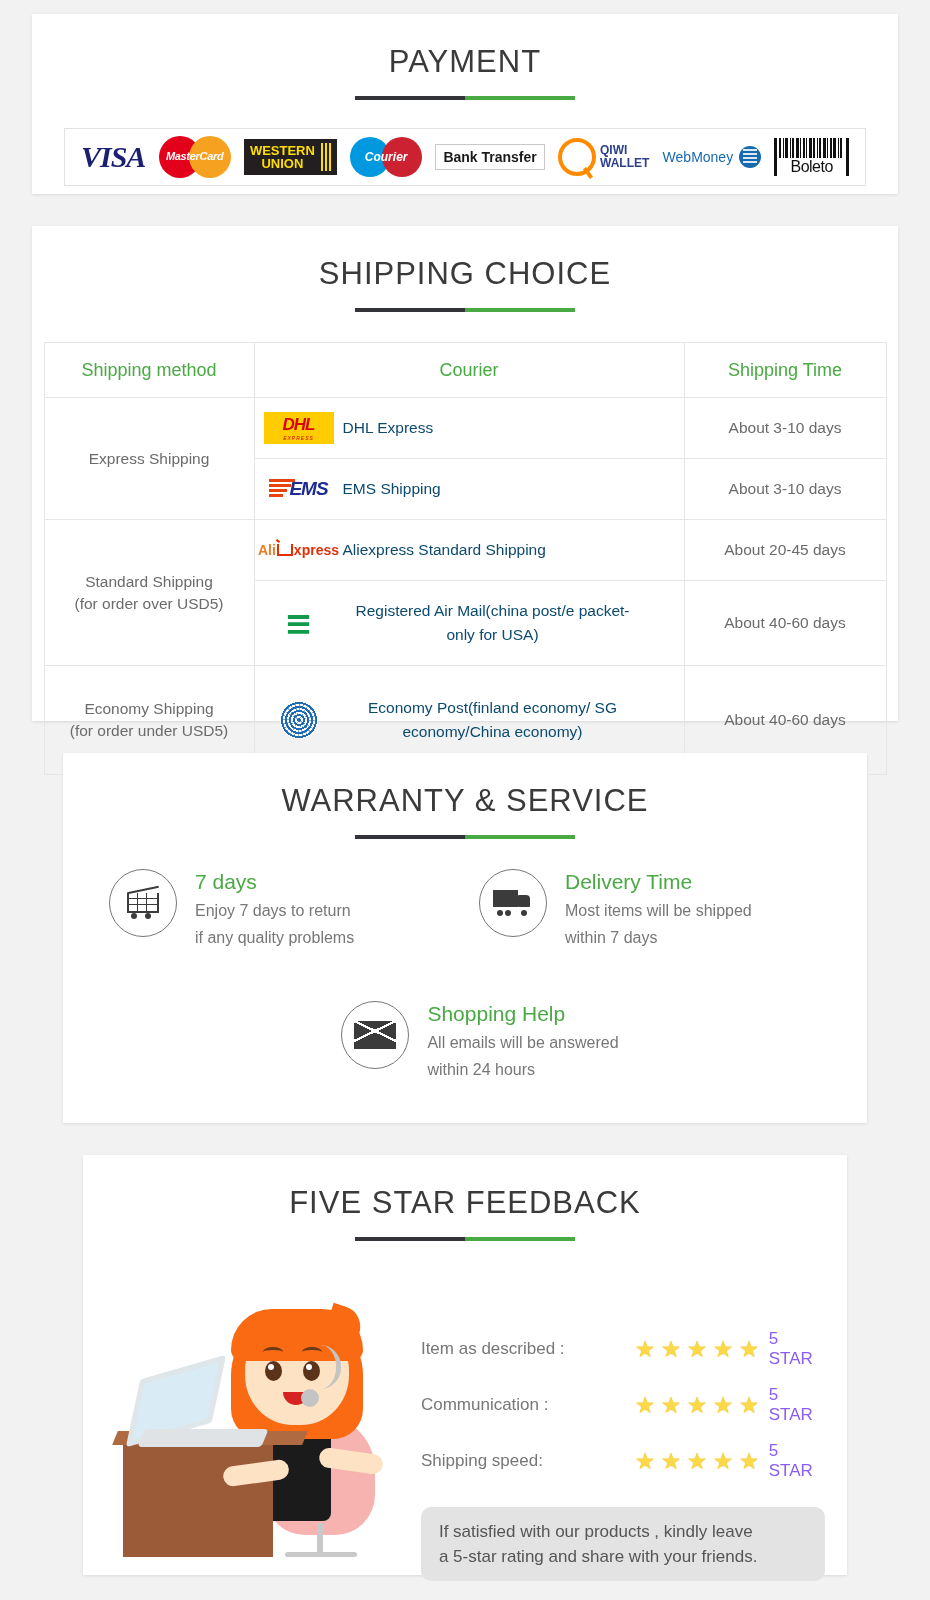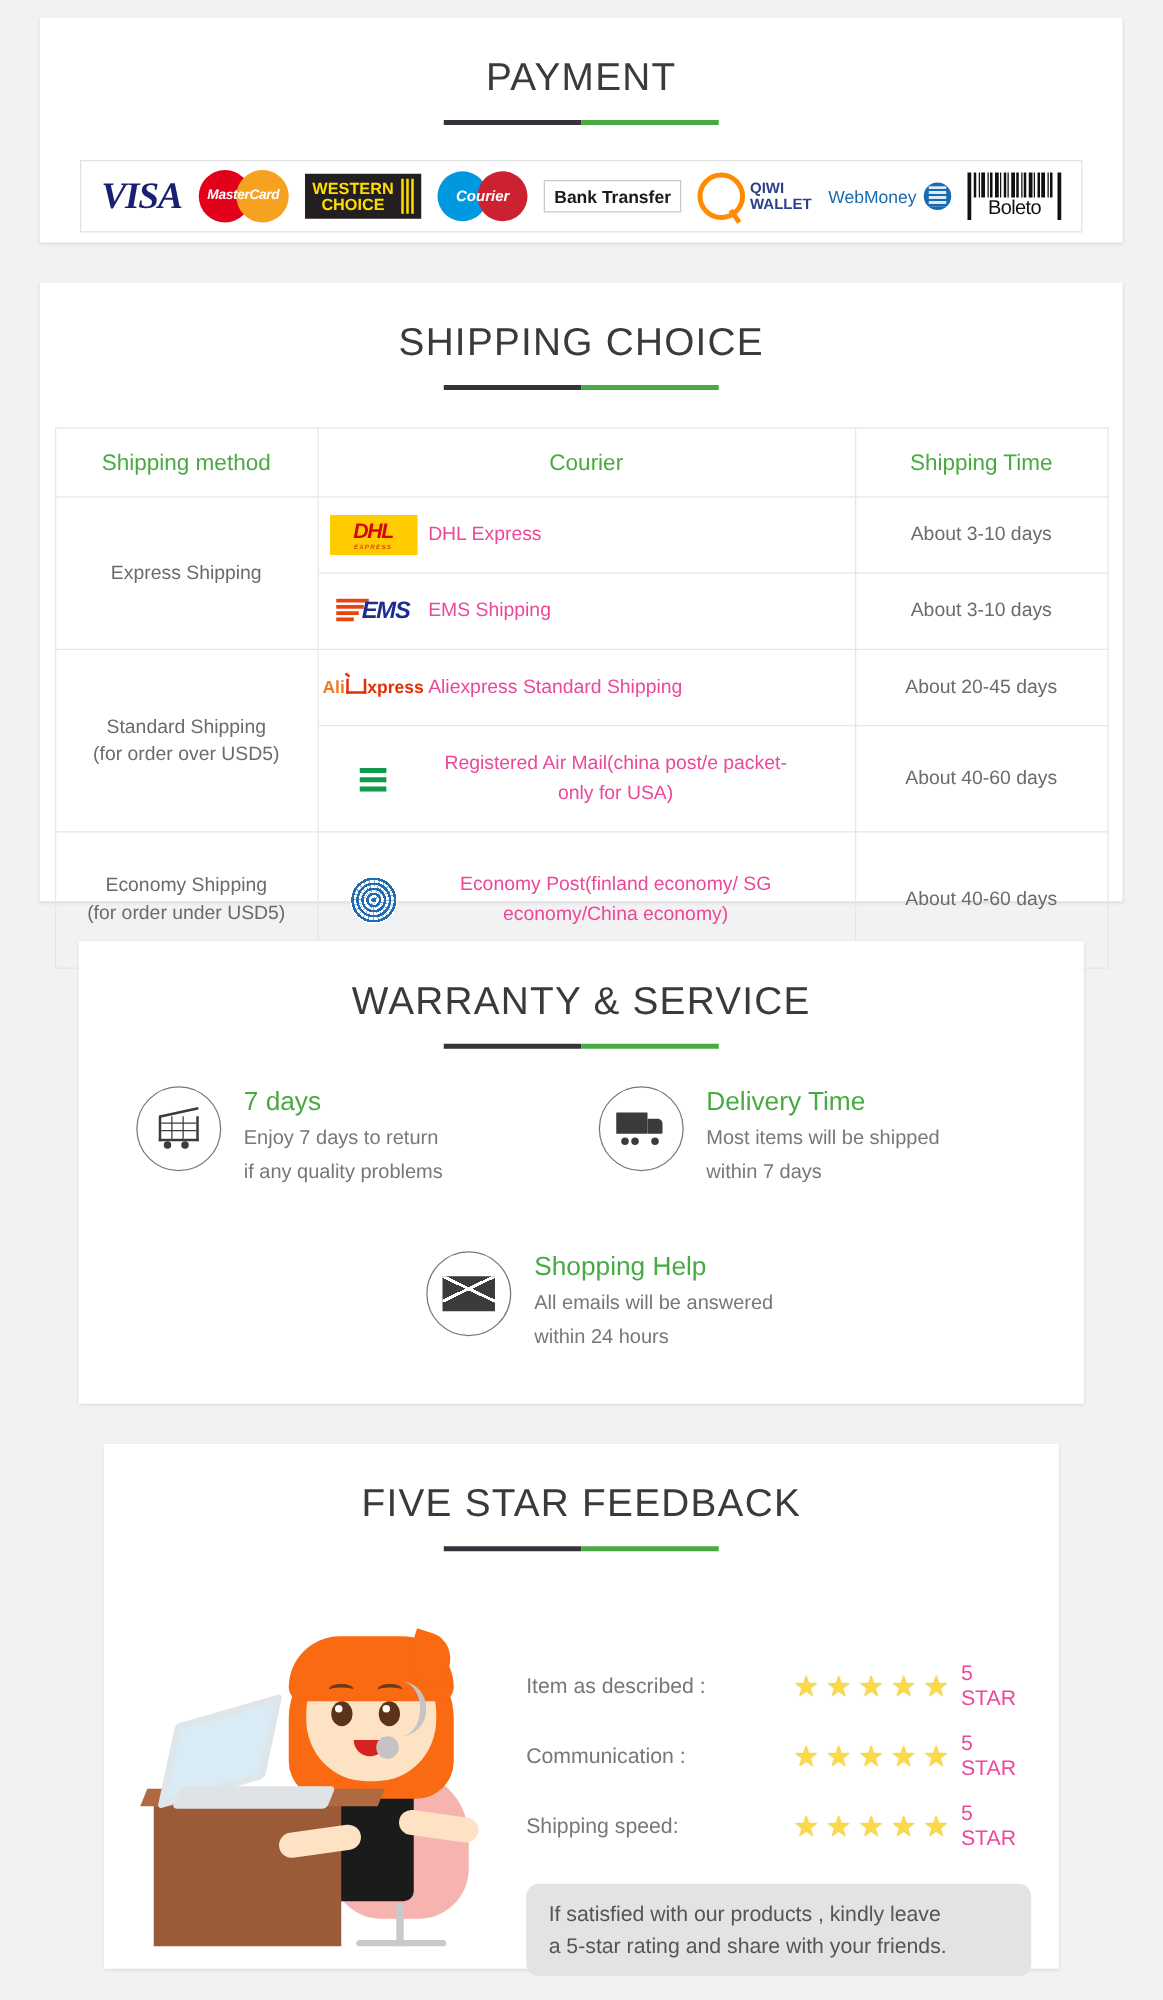--- a/index.html
+++ b/index.html
@@ -128,21 +128,21 @@
   table.ship th{
     color:#49a942;font-size:18px;height:52px;
   }
   .col-method{width:210px;}
   .col-courier{width:430px;}
   .col-time{width:202px;}
   td.method{font-size:15.5px;line-height:22px;padding:6px 4px;}
   td.courier{text-align:left;padding:0;}
   .courier-cell{display:flex;align-items:center;min-height:46px;padding:7px 0;}
   .courier-logo{width:88px;min-width:88px;display:flex;align-items:center;justify-content:center;}
-  .courier-name{color:#ec4899;font-size:15.5px;line-height:24px;padding-right:8px;}
+  .courier-name{color:#0c4a6e;font-size:15.5px;line-height:24px;padding-right:8px;}
 
   
   .dhl{background:#ffcc00;width:70px;padding:3px 0;text-align:center;}
   .dhl b{color:#d40511;font-style:italic;font-weight:bold;font-size:17px;letter-spacing:-1px;display:block;font-family:"Liberation Sans",sans-serif;}
   .dhl s{display:block;text-decoration:none;color:#d40511;font-size:5px;letter-spacing:1px;font-style:italic;}
   .ems{display:flex;align-items:center;}
   .ems .bars{display:flex;flex-direction:column;margin-right:-6px;}
   .ems .bars i{height:3px;background:#e8430f;margin-bottom:2px;display:block;}
   .ems b{color:#1d2d8f;font-style:italic;font-weight:bold;font-size:19px;letter-spacing:-1px;font-family:"Liberation Sans",sans-serif;}
   .ali b{font-size:14px;font-weight:bold;font-family:"Liberation Sans",sans-serif;}
@@ -225,21 +225,21 @@
   }
   .bubble.tail:after{
     content:"";position:absolute;left:16px;bottom:-14px;
     border-width:14px 22px 0 0;border-style:solid;
     border-color:#e3e3e3 transparent transparent transparent;
   }
   .rating-list{margin-top:34px;}
   .rating-row{display:flex;align-items:center;margin-bottom:16px;}
   .rating-label{width:220px;color:#777;font-size:17px;}
   .rating-stars{width:140px;display:flex;gap:3px;}
-  .rating-value{color:#ec4899;font-size:17px;}
+  .rating-value{color:#8b5cf6;font-size:17px;}
   .star{
     width:23px;height:22px;color:#f8d231;font-size:23px;line-height:22px;
     position:relative;text-align:center;
   }
   .star .g{color:#fbd948;text-shadow:0 0 1px #e0ae00;}
   .bubble2{margin-top:26px;}
 
   
   .illus{position:absolute;left:0;bottom:0;width:360px;height:290px;}
   .desk{position:absolute;left:18px;bottom:0;width:150px;height:120px;background:#9b5a38;}
@@ -292,21 +292,21 @@
           <i class="l"></i>
           <i class="r"></i>
           <span>MasterCard</span>
         </div>
       </div>
 
       <div class="pay-logo">
         <div class="wu">
           <div>
             <b>WESTERN</b>
-            <b style="text-align:center;">CHOICE</b>
+            <b style="text-align:center;">UNION</b>
           </div>
           <div class="bars">
               <i></i>
               <i></i>
               <i></i>
             </div>
         </div>
       </div>
 
       <div class="pay-logo">

